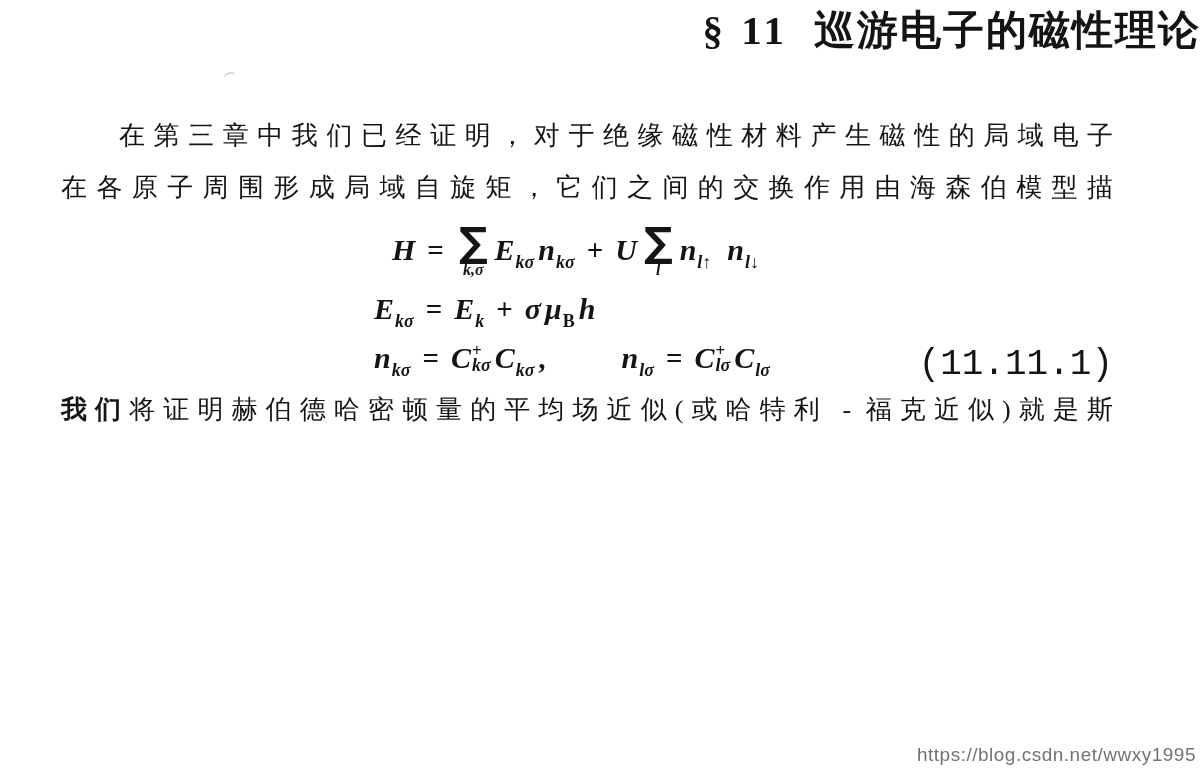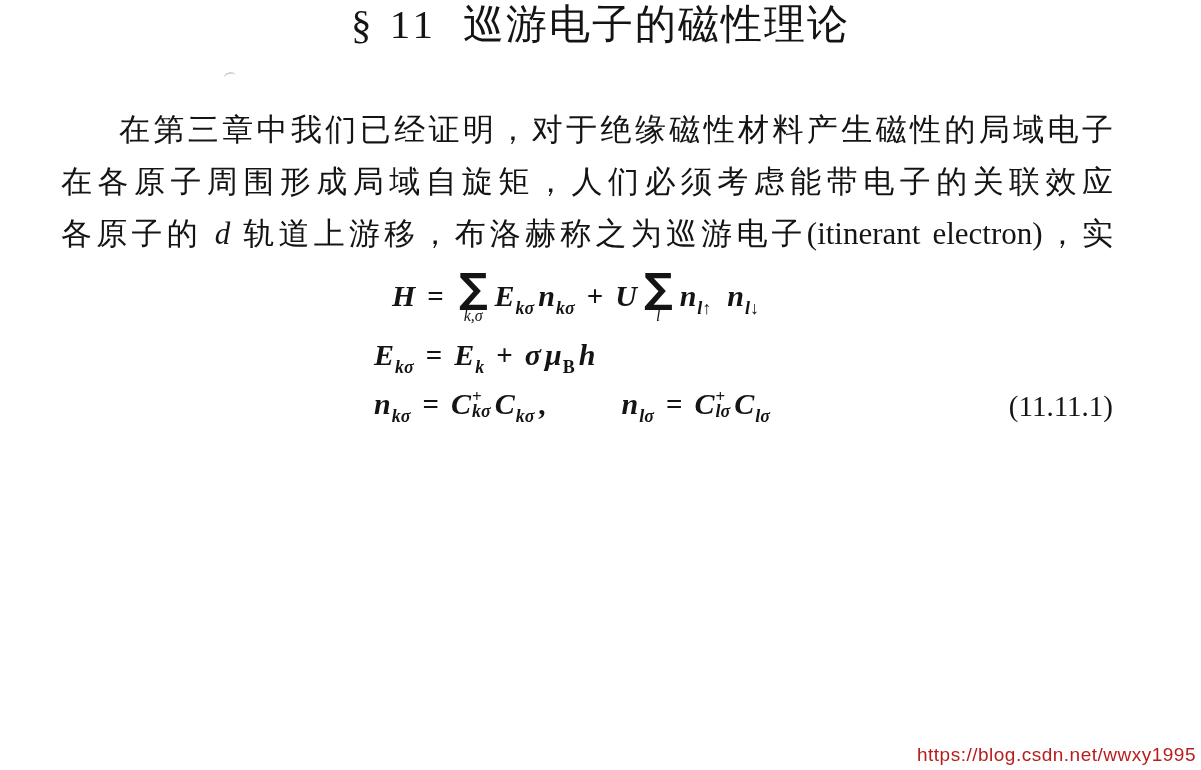--- a/index.html
+++ b/index.html
@@ -6,34 +6,34 @@
   .page{
     position:relative;
     width:1201px;height:770px;
     background:#ffffff;
     overflow:hidden;
     font-family:"Liberation Serif", serif;
     color:#141414;
   }
   
   .title{
-    margin-top:0;
-    text-align:center;
-    font-weight:normal;
+    margin-top:6px;
+    text-align:right;
+    font-weight:bold;
     font-size:41px;
     line-height:48px;
     letter-spacing:2px;
     font-family:"Liberation Serif", serif;
   }
   .title .sec{margin-right:26px;letter-spacing:4px;}
   
   .para{margin-left:61px;width:1052px;}
   .p1{margin-top:56px;}
   .tline{
-    font-size:31px;
+    font-size:26px;
     height:52px;
     line-height:52px;
     white-space:normal;
     text-justify:inter-character;
   }
   .tline.fill{text-align:justify;text-align-last:justify;}
   .tline.nofill{text-align:left;text-align-last:left;}
   .tline.indent{text-indent:58px;}
   .tline b{font-weight:bold;}
   .mv{font-style:italic;font-family:"Liberation Serif", serif;padding:0 1px;}
@@ -55,34 +55,34 @@
   .tok-vs .base{font-style:italic;font-weight:bold;font-size:30px;line-height:1;}
   .tok-vs .sb{font-style:italic;font-weight:bold;font-size:18px;line-height:1;margin-left:1px;transform:translateY(6px);}
   .tok-vs .sb.up{font-style:normal;}
   .tok-vss{display:inline-flex;align-items:center;margin:0 2px;}
   .tok-vss .base{font-style:italic;font-weight:bold;font-size:30px;line-height:1;}
   .tok-vss .stack{display:inline-flex;flex-direction:column;align-items:flex-start;margin-left:1px;}
   .tok-vss .stack .sup{font-size:17px;font-weight:bold;line-height:14px;}
   .tok-vss .stack .sub{font-style:italic;font-weight:bold;font-size:18px;line-height:15px;}
   .tok-sum{display:inline-flex;flex-direction:column;align-items:center;margin:0 5px;}
   .tok-sum .sigma{font-family:"DejaVu Sans", sans-serif;font-weight:bold;font-size:40px;line-height:38px;}
-  .tok-sum .limits{font-style:italic;font-weight:normal;font-size:16px;line-height:15px;margin-top:1px;}
+  .tok-sum .limits{font-style:italic;font-weight:bold;font-size:16px;line-height:15px;margin-top:1px;}
   .eqno{
     position:absolute;
     right:88px;top:130px;
-    font-size:29px;
-    font-family:Liberation Serif, serif;
+    font-size:36px;
+    font-family:Liberation Mono, monospace;
   }
   
   .watermark{
     position:absolute;
     right:5px;bottom:4px;
     font-family:"Liberation Sans", sans-serif;
     font-size:19px;
-    color:#b91c1c;
+    color:#737373;
     letter-spacing:0.5px;
     text-align:center;
   }
   .artifact{
     position:absolute;
     left:224px;top:72px;
     width:12px;height:7px;
     border-top:2px solid #c2c2c2;
     border-radius:50% 50% 0 0;
     transform:rotate(-12deg);
@@ -95,22 +95,21 @@
 <div class="page">
 
   <div class="title">
     <span class="sec">§ 11</span><span>巡游电子的磁性理论</span>
   </div>
 
   <div class="artifact"></div>
 
   <div class="para p1" id="para-intro">
       <div class="tline fill indent">在第三章中我们已经证明，对于绝缘磁性材料产生磁性的局域电子</div>
-      <div class="tline fill">在各原子周围形成局域自旋矩，人们必须考虑能带电子的关联效应</div>
-      <div class="tline fill">各原子的 <i class="mv">d</i> 轨道上游移，布洛赫称之为巡游电子(itinerant electron)，实</div>
+      <div class="tline fill">在各原子周围形成局域自旋矩，它们之间的交换作用由海森伯模型描</div>
     </div>
 
   <div class="eqblock" id="eqblock">
     <span class="eqno">(11.11.1)</span>
   <div class="eqrow r0" style="padding-left: 18px;">
         <span class="tok-var">H</span>
         <span class="tok-op">=</span>
         <span class="tok-sum">
           <span class="sigma">∑</span>
           <span class="limits">k,σ</span>
@@ -189,17 +188,18 @@
           </span>
         </span>
         <span class="tok-vs">
           <span class="base">C</span>
           <span class="sb">lσ</span>
         </span>
       </div>
     </div>
 
   <div class="para" id="para-conclusion">
+      <div class="tline fill"><b>我</b><b>们</b>将证明赫伯德哈密顿量的平均场近似(或哈特利 - 福克近似)就是斯</div>
     </div>
 
   <div class="watermark">https://blog.csdn.net/wwxy1995</div>
 
 </div>
 
 </body></html>

